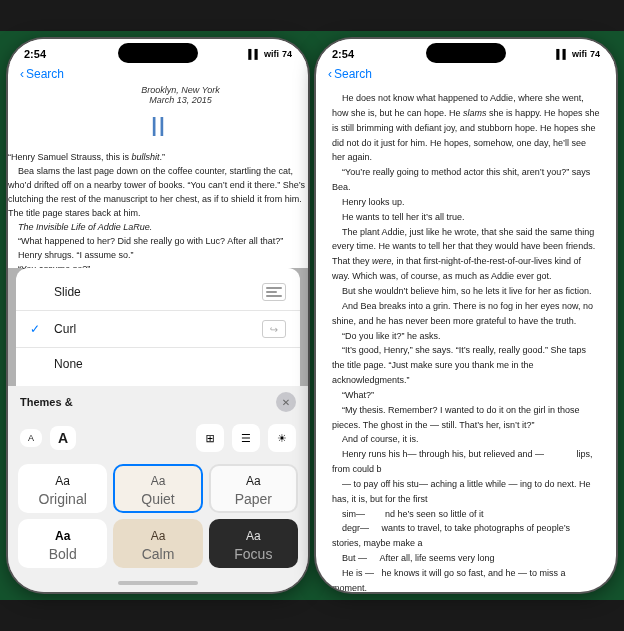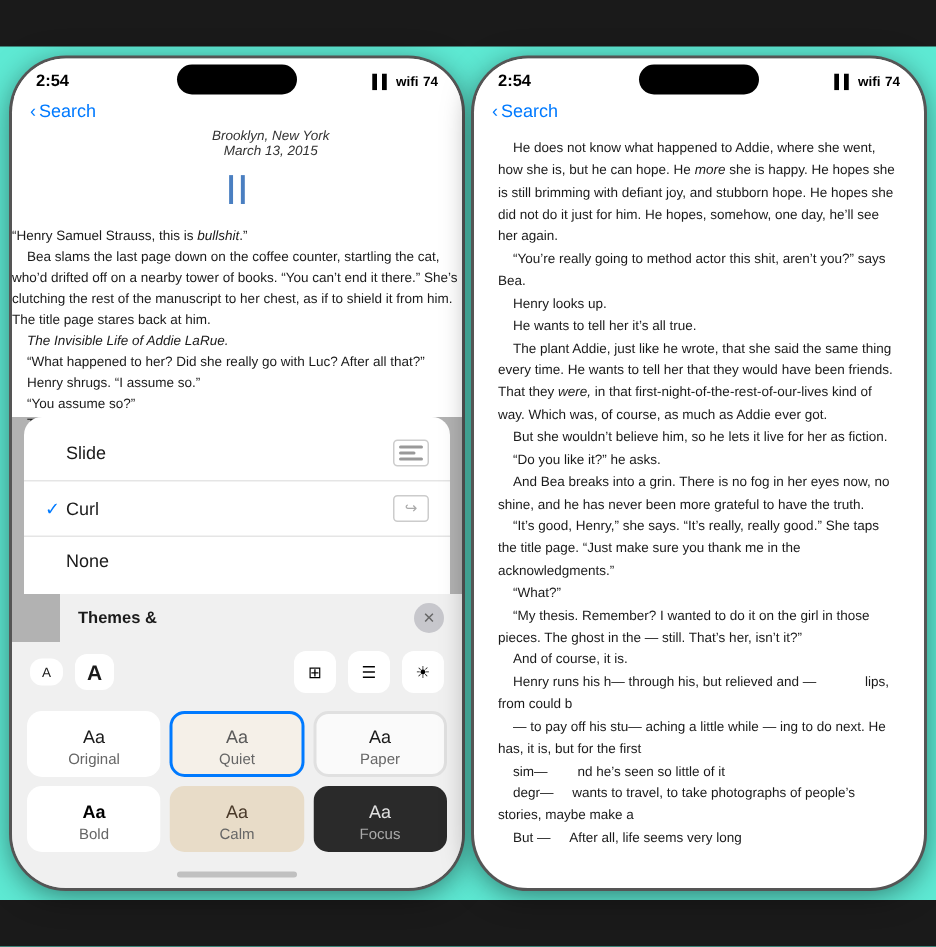--- a/index.html
+++ b/index.html
@@ -12,21 +12,21 @@
       justify-content: center;
       font-family: -apple-system, BlinkMacSystemFont, 'Helvetica Neue', Arial, sans-serif;
       overflow: hidden;
     }
 
     .container {
       display: flex;
       gap: 8px;
       width: 624px;
       height: 569px;
-      background: #5eead4;
+      background: #14532d;
       padding: 8px;
     }
 
     
     .phone {
       flex: 1;
       background: #fff;
       border-radius: 36px;
       overflow: hidden;
       position: relative;
@@ -141,21 +141,21 @@
       border-bottom: 0.5px solid #e5e5e5;
     }
 
     .slide-option:last-child {
       border-bottom: none;
     }
 
     .slide-option-left {
       display: flex;
       align-items: center;
-      gap: 4px;
+      gap: 14px;
     }
 
     .check-mark {
       color: #007AFF;
       font-size: 12px;
     }
 
     .slide-icon {
       width: 24px;
       height: 18px;
@@ -166,21 +166,20 @@
       justify-content: center;
     }
 
     
     .themes-bar {
       background: #f0f0f0;
       padding: 6px 12px;
       display: flex;
       align-items: center;
       justify-content: space-between;
-      margin-left: 32px;
     }
 
     .themes-label {
       font-size: 11px;
       font-weight: 600;
       color: #1a1a1a;
     }
 
     .close-btn {
       width: 20px;
@@ -276,21 +275,21 @@
     }
 
     .theme-aa.original { color: #1a1a1a; font-weight: 400; }
     .theme-aa.quiet { color: #5a5a5a; }
     .theme-aa.paper { color: #1a1a1a; }
     .theme-aa.bold { color: #000; font-weight: 700; }
     .theme-aa.calm { color: #4a3a2a; }
     .theme-aa.focus { color: #e0e0e0; }
 
     .theme-name {
-      font-size: 10px;
+      font-size: 14px;
       color: #666;
     }
 
     .theme-card.focus .theme-name { color: #aaa; }
 
     
     .home-indicator {
       height: 18px;
       background: #f0f0f0;
       display: flex;
@@ -488,36 +487,37 @@
 
     <div class="nav-bar">
       <div class="nav-back">
         <span>‹</span>
         <span>Search</span>
       </div>
     </div>
 
     <div class="phone-right-inner">
       <div class="right-content">
-        <p>&nbsp;&nbsp;&nbsp;&nbsp;He does not know what happened to Addie, where she went, how she is, but he can hope. He <em>more</em> she is happy. He hopes she is still brimming with defiant joy, and stubborn hope. He hopes she did not do it just for him. He hopes, somehow, one day, he’ll see her again.</p>
+        <p>&nbsp;&nbsp;&nbsp;&nbsp;He does not know what happened to Addie, where she went, how she is, but he can hope. He <em>slams</em> she is happy. He hopes she is still brimming with defiant joy, and stubborn hope. He hopes she did not do it just for him. He hopes, somehow, one day, he’ll see her again.</p>
         <p>&nbsp;&nbsp;&nbsp;&nbsp;“You’re really going to method actor this shit, aren’t you?” says Bea.</p>
         <p>&nbsp;&nbsp;&nbsp;&nbsp;Henry looks up.</p>
         <p>&nbsp;&nbsp;&nbsp;&nbsp;He wants to tell her it’s all true.</p>
         <p>&nbsp;&nbsp;&nbsp;&nbsp;The plant Addie, just like he wrote, that she said the same thing every time. He wants to tell her that they would have been friends. That they <em>were,</em> in that first-night-of-the-rest-of-our-lives kind of way. Which was, of course, as much as Addie ever got.</p>
         <p>&nbsp;&nbsp;&nbsp;&nbsp;But she wouldn’t believe him, so he lets it live for her as fiction.</p>
+        <p>&nbsp;&nbsp;&nbsp;&nbsp;And Bea breaks into a grin. There is no fog in her eyes now, no shine, and he has never been more grateful to have the truth.</p>
         <p>&nbsp;&nbsp;&nbsp;&nbsp;“Do you like it?” he asks.</p>
-        <p>&nbsp;&nbsp;&nbsp;&nbsp;And Bea breaks into a grin. There is no fog in her eyes now, no shine, and he has never been more grateful to have the truth.</p>
         <p>&nbsp;&nbsp;&nbsp;&nbsp;“It’s good, Henry,” she says. “It’s really, really good.” She taps the title page. “Just make sure you thank me in the acknowledgments.”</p>
         <p>&nbsp;&nbsp;&nbsp;&nbsp;“What?”</p>
         <p>&nbsp;&nbsp;&nbsp;&nbsp;“My thesis. Remember? I wanted to do it on the girl in those pieces. The ghost in the — still. That’s her, isn’t it?”</p>
         <p>&nbsp;&nbsp;&nbsp;&nbsp;And of course, it is.</p>
         <p>&nbsp;&nbsp;&nbsp;&nbsp;Henry runs his h— through his, but relieved and — &nbsp;&nbsp;&nbsp;&nbsp;&nbsp;&nbsp;&nbsp;&nbsp;&nbsp;&nbsp;&nbsp;&nbsp;lips, from could b</p>
         <p>&nbsp;&nbsp;&nbsp;&nbsp;— to pay off his stu— aching a little while — ing to do next. He has, it is, but for the first</p>
         <p>&nbsp;&nbsp;&nbsp;&nbsp;sim— &nbsp;&nbsp;&nbsp;&nbsp;&nbsp;&nbsp;&nbsp;nd he’s seen so little of it</p>
         <p>&nbsp;&nbsp;&nbsp;&nbsp;degr— &nbsp;&nbsp;&nbsp;&nbsp;wants to travel, to take photographs of people’s stories, maybe make a</p>
         <p>&nbsp;&nbsp;&nbsp;&nbsp;But — &nbsp;&nbsp;&nbsp;&nbsp;After all, life seems very long</p>
+        <p>&nbsp;&nbsp;&nbsp;&nbsp;He is — &nbsp;&nbsp;he knows it will go so fast, and he — to miss a moment.</p>
       </div>
 
     </div>
 
   </div>
 
 </div>
 
 </body></html>

